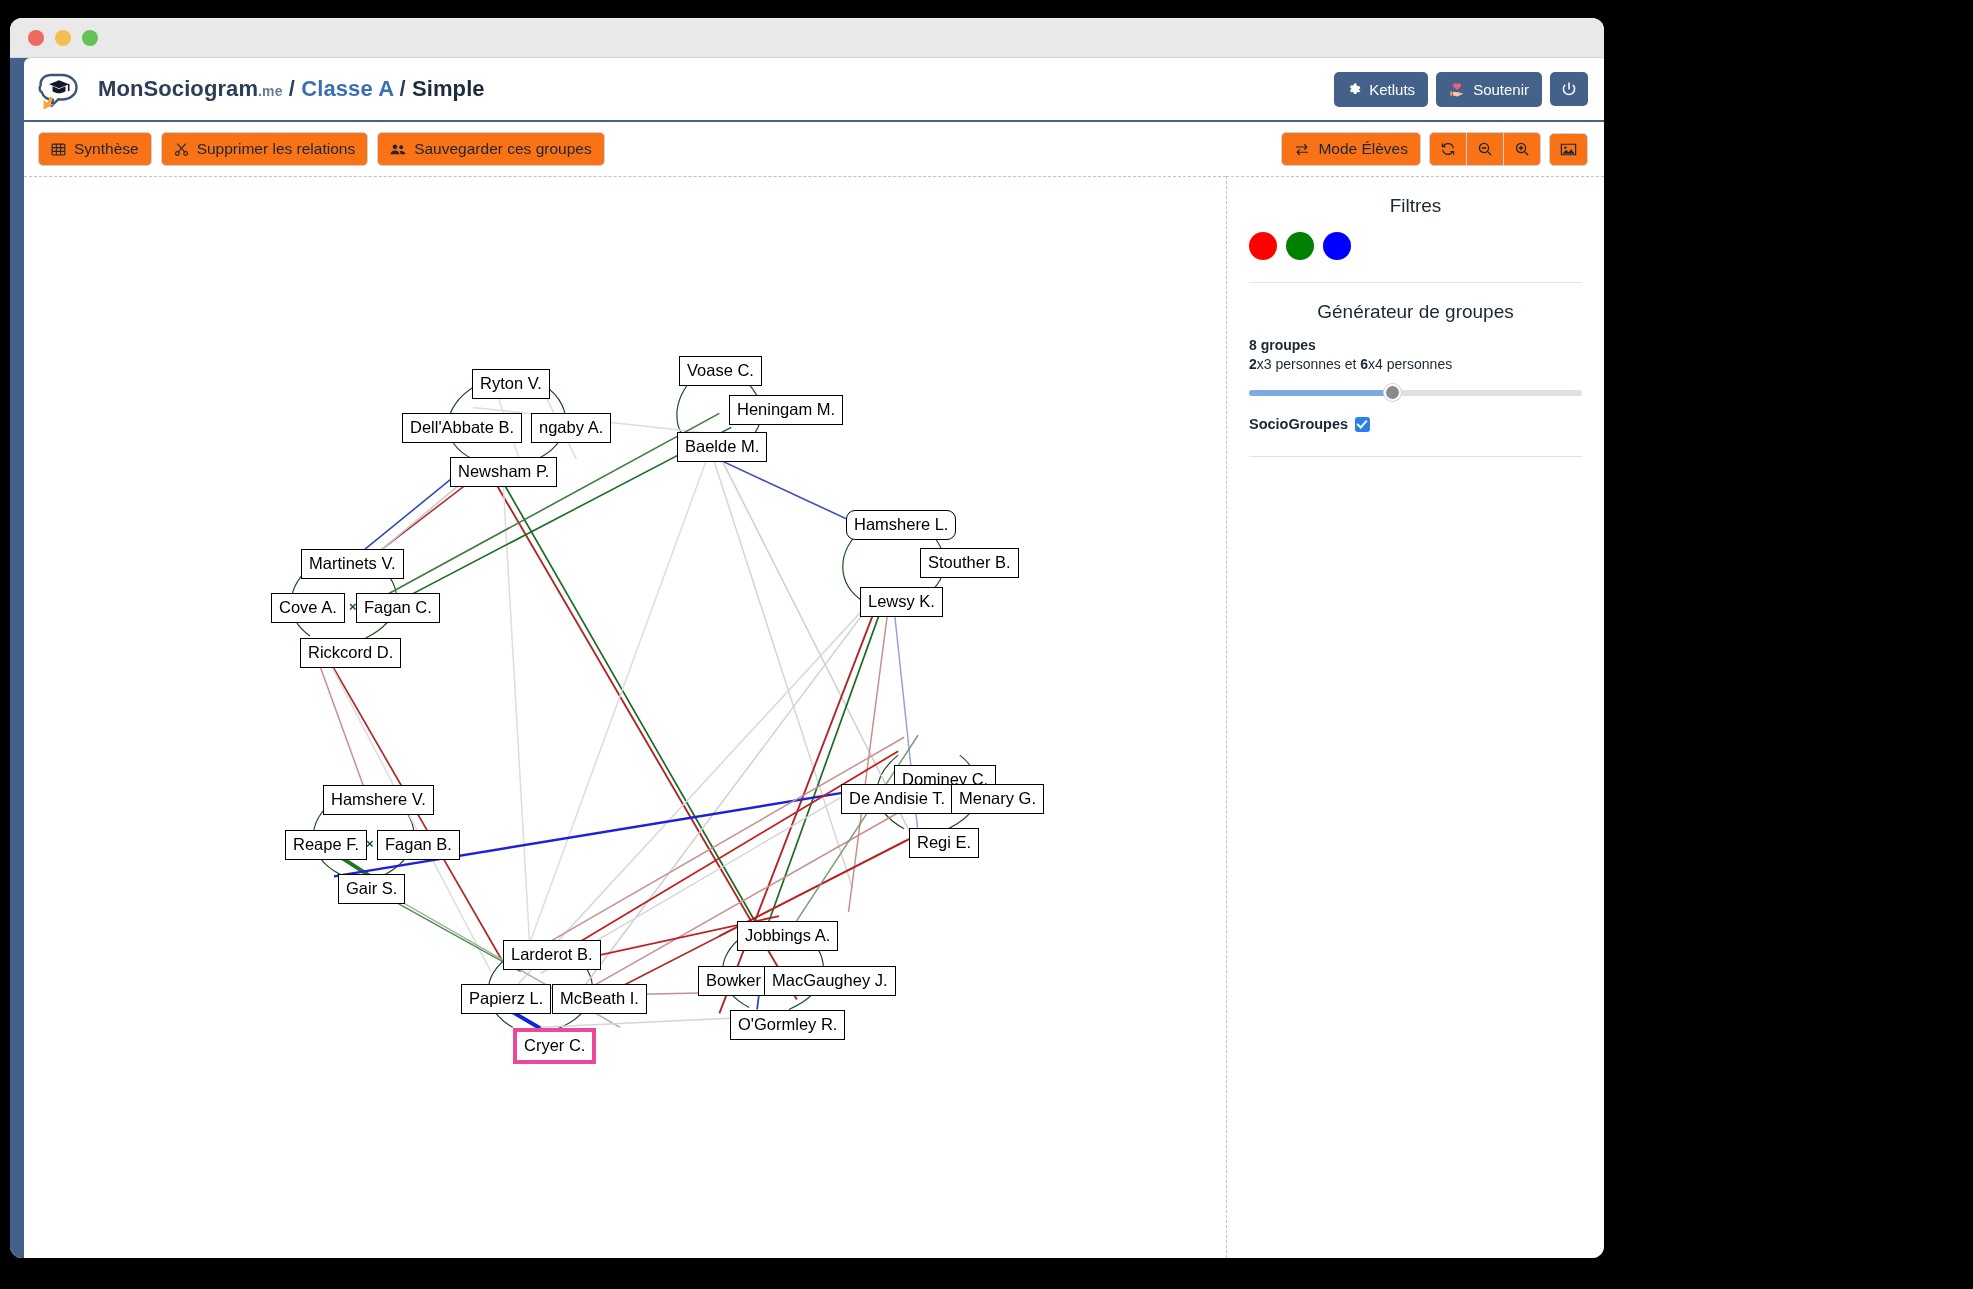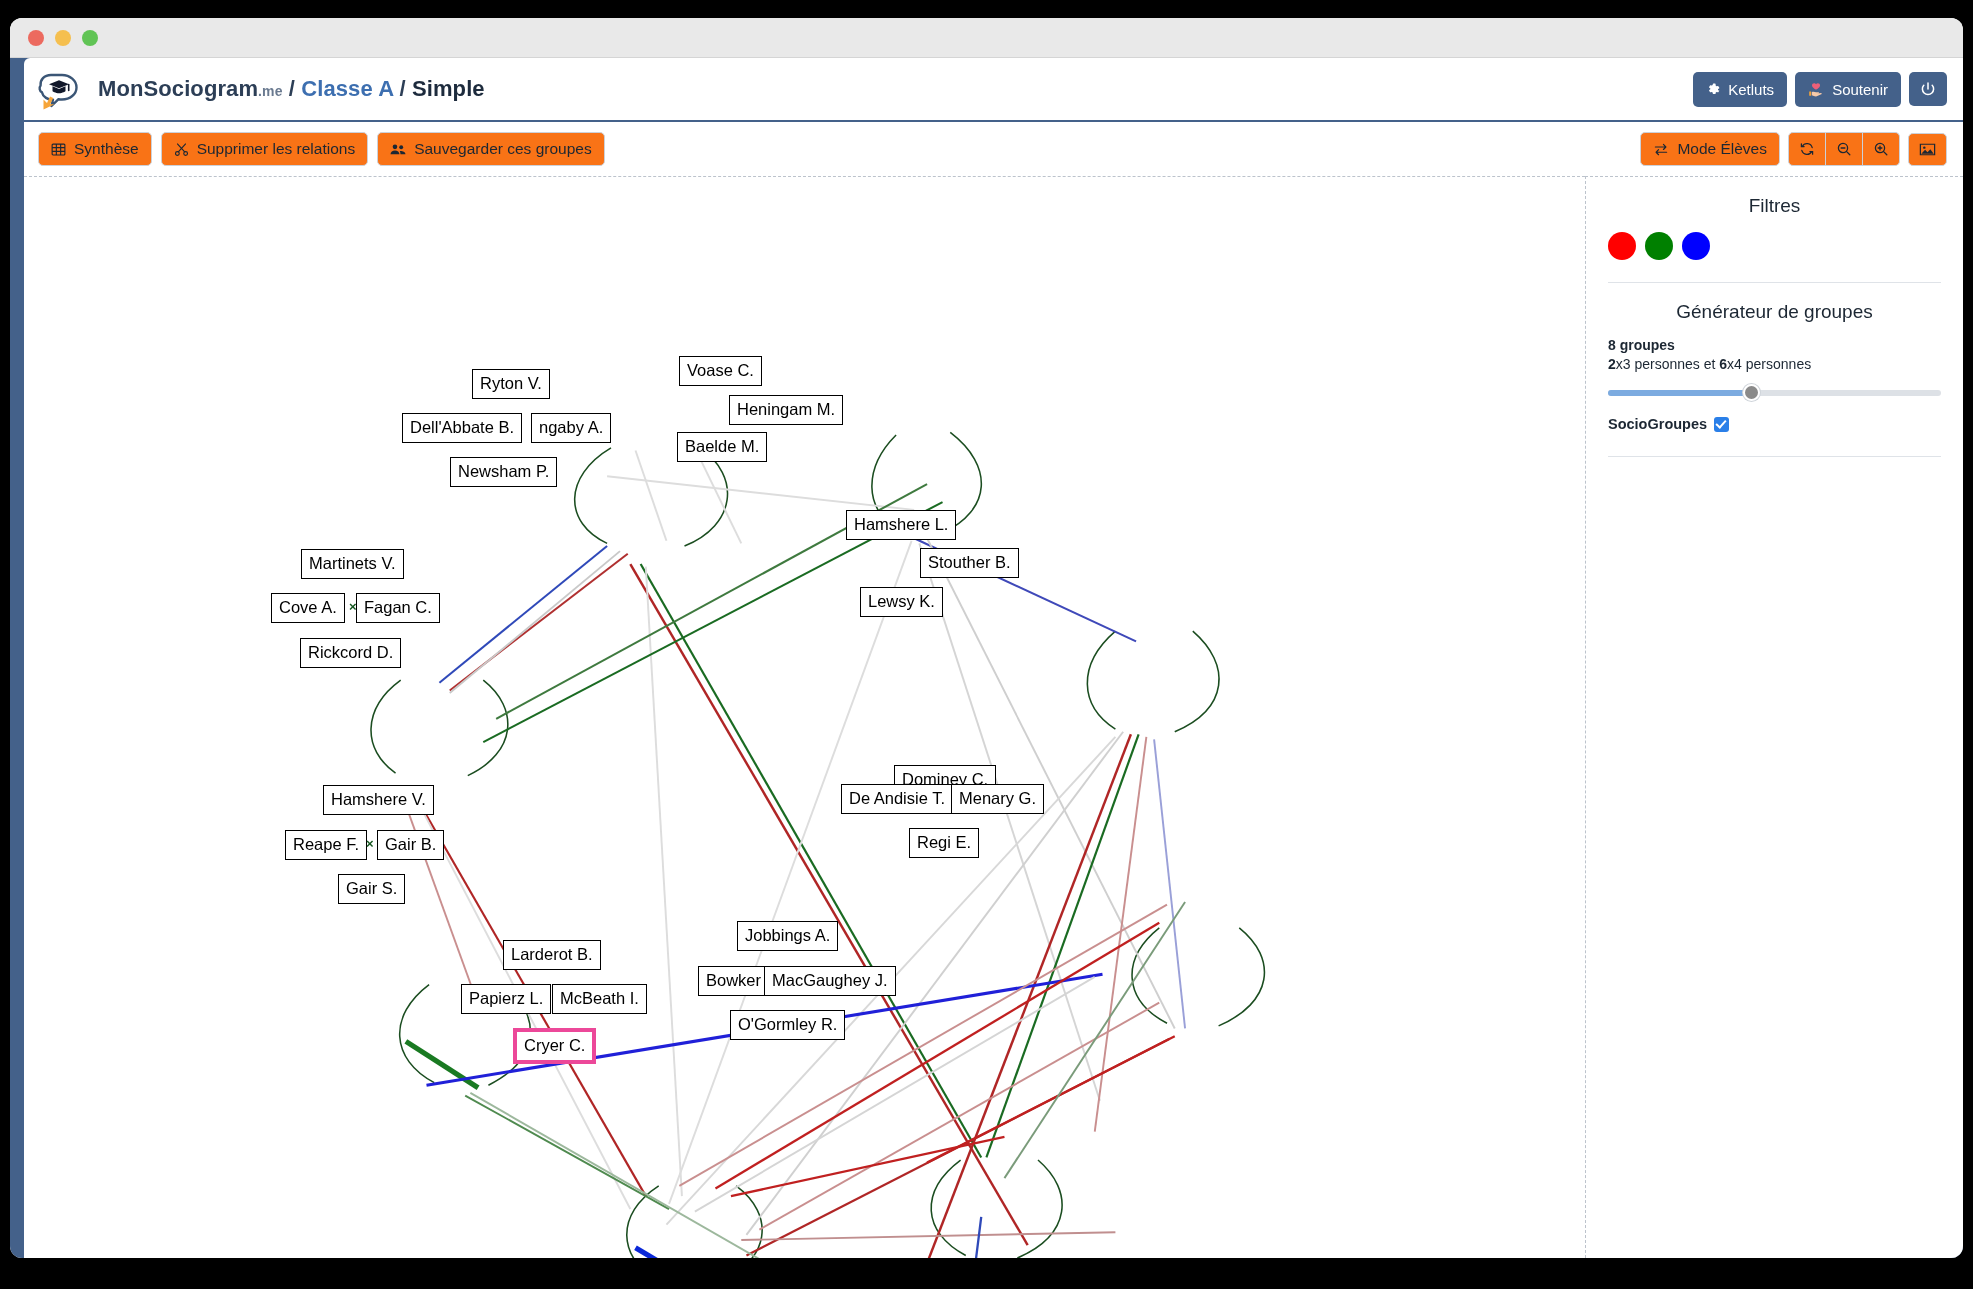--- a/index.html
+++ b/index.html
@@ -4,21 +4,21 @@
 <style>
   * { box-sizing: border-box; margin:0; padding:0; }
   html,body {
     width:1973px; height:1289px; background:#000;
     font-family:"Liberation Sans", sans-serif;
     overflow:hidden;
   }
   #root { position:absolute; inset:0; background:#000; }
 
   .window {
-    position:absolute; left:10px; top:18px; width:1953px; height:1240px;
+    position:absolute; left:10px; top:18px; width:1594px; height:1240px;
     background:#ffffff; border-radius:12px; overflow:hidden;
     box-shadow:0 0 0 1px rgba(0,0,0,.2);
   }
   .titlebar {
     height:40px; background:#e9e9e9; display:flex; align-items:center;
     padding-left:18px; gap:11px; border-bottom:1px solid #d5d5d5;
   }
   .dot { width:16px; height:16px; border-radius:50%; }
   .dot.red{background:#ec6a5f;} .dot.yellow{background:#f5bf4f;} .dot.green{background:#61c455;}
 
@@ -336,30 +336,30 @@
               <div class="node" style="left: 378px; top: 236px;">Dell'Abbate B.</div>
               <div class="node" style="left: 507px; top: 236px;">ngaby A.</div>
               <div class="node" style="left: 426px; top: 280px;">Newsham P.</div>
               <div class="node" style="left: 655px; top: 179px;">Voase C.</div>
               <div class="node" style="left: 705px; top: 218px;">Heningam M.</div>
               <div class="node" style="left: 653px; top: 255px;">Baelde M.</div>
               <div class="node" style="left: 277px; top: 372px;">Martinets V.</div>
               <div class="node" style="left: 247px; top: 416px;">Cove A.</div>
               <div class="node" style="left: 332px; top: 416px;">Fagan C.</div>
               <div class="node" style="left: 276px; top: 461px;">Rickcord D.</div>
-              <div class="node" style="left: 822px; top: 333px;">Hamshere L.</div>
+              <div class="node" style="left: 822px; top: 333px; border-radius: 9px;">Hamshere L.</div>
               <div class="node" style="left: 896px; top: 371px;">Stouther B.</div>
               <div class="node" style="left: 836px; top: 410px;">Lewsy K.</div>
               <div class="node" style="left: 870px; top: 564px; margin-top: 24px;">Dominey C.</div>
               <div class="node" style="left: 817px; top: 607px;">De Andisie T.</div>
               <div class="node" style="left: 927px; top: 607px;">Menary G.</div>
               <div class="node" style="left: 885px; top: 651px;">Regi E.</div>
               <div class="node" style="left: 299px; top: 608px;">Hamshere V.</div>
               <div class="node" style="left: 261px; top: 653px;">Reape F.</div>
-              <div class="node" style="left: 353px; top: 653px;">Gair B.</div>
+              <div class="node" style="left: 353px; top: 653px;">Fagan B.</div>
               <div class="node" style="left: 314px; top: 697px;">Gair S.</div>
               <div class="node" style="left: 479px; top: 763px;">Larderot B.</div>
               <div class="node" style="left: 437px; top: 807px;">Papierz L.</div>
               <div class="node" style="left: 528px; top: 807px;">McBeath I.</div>
               <div class="node thick" style="left: 489px; top: 851px;">Cryer C.</div>
               <div class="node" style="left: 713px; top: 744px;">Jobbings A.</div>
               <div class="node" style="left: 674px; top: 789px;">Bowker</div>
               <div class="node" style="left: 740px; top: 789px;">MacGaughey J.</div>
               <div class="node" style="left: 706px; top: 833px;">O'Gormley R.</div>
               <span class="xmark" style="left: 325px; top: 422px;">×</span>

